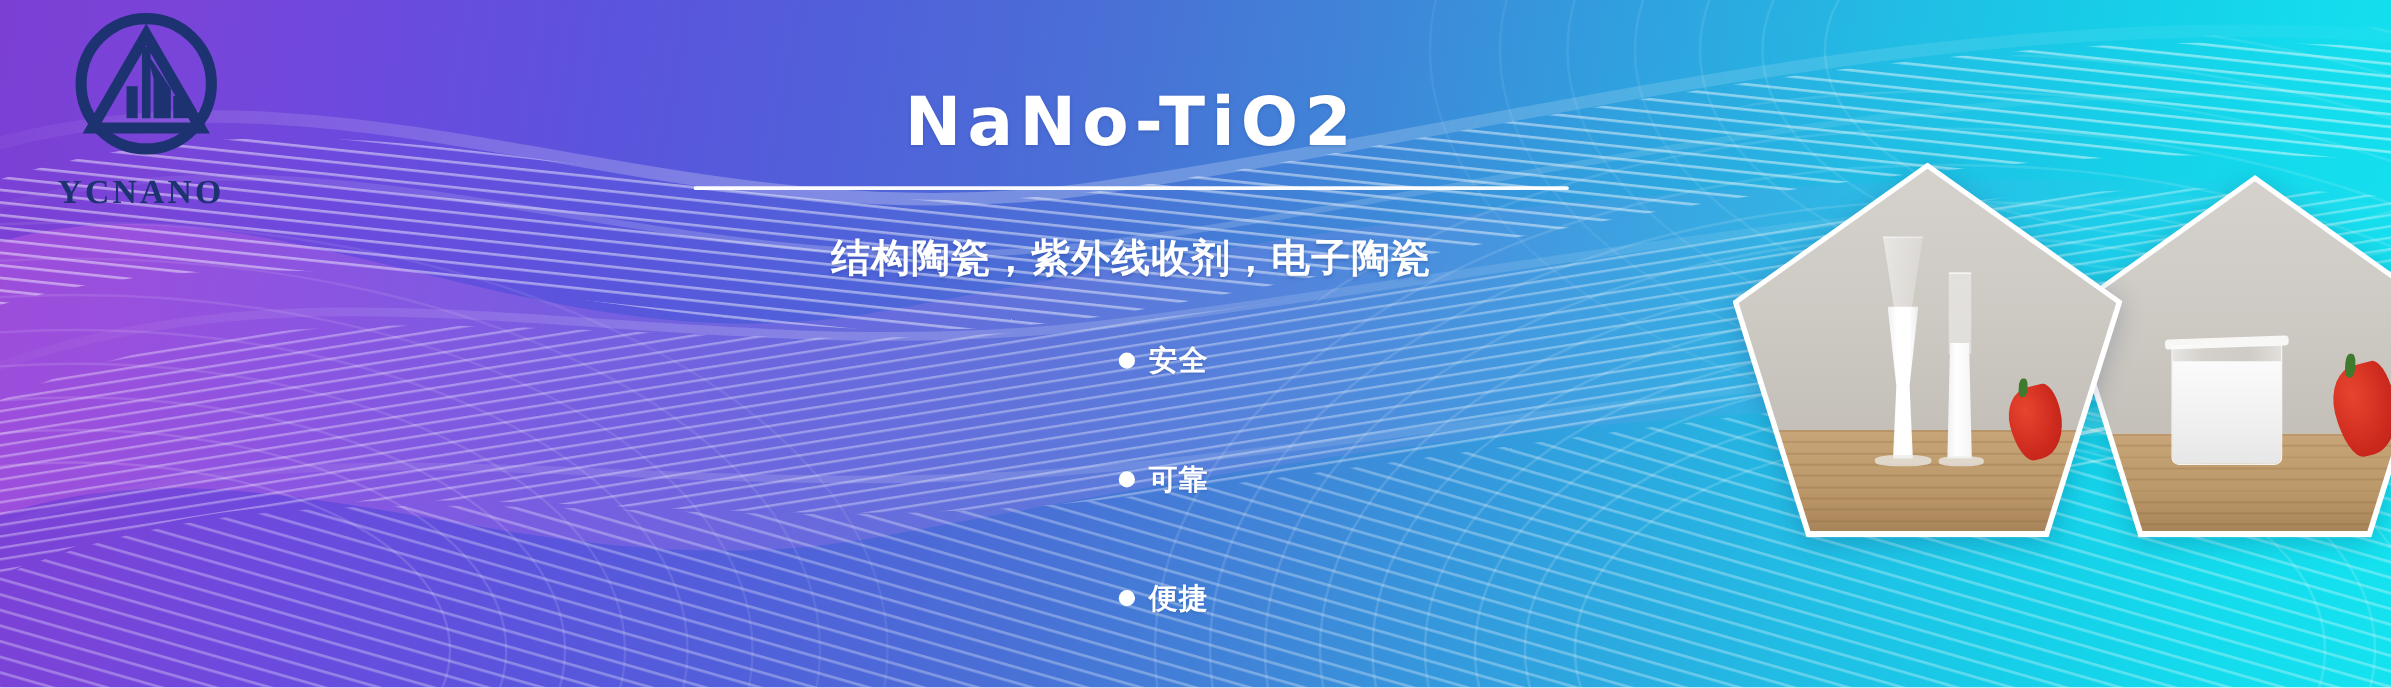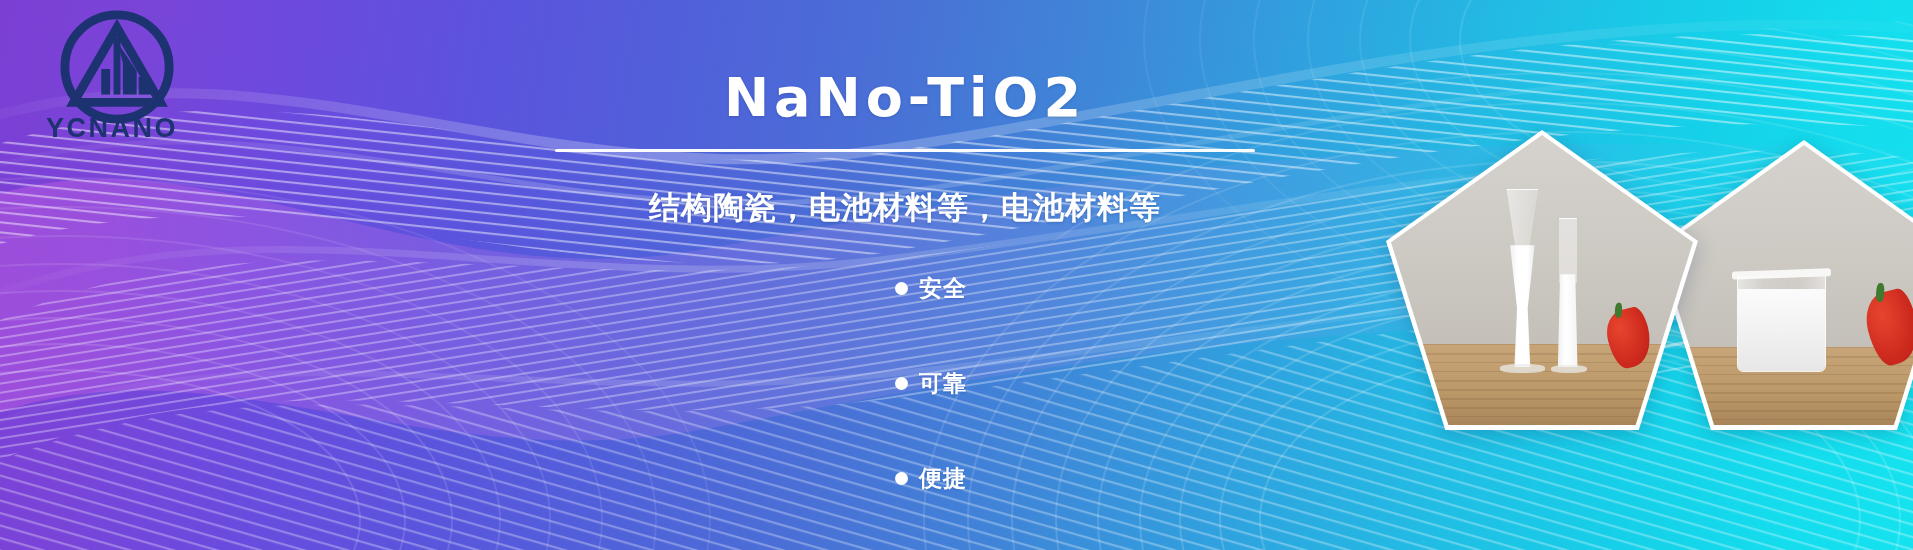--- a/index.html
+++ b/index.html
@@ -54,29 +54,29 @@
   .logo-mark {
     position: absolute;
     left: 14px;
     top: 0px;
     width: 118px;
     height: 118px;
   }
   .logo-word {
     position: absolute;
     left: 0px;
-    top: 107px;
+    top: 132px;
     width: 200px;
     text-align: left;
     padding-left: 2px;
     color: #1d3270;
     font-size: 27px;
     font-weight: 700;
     letter-spacing: 2.5px;
-    font-family: Liberation Sans, sans-serif;
+    font-family: Liberation Serif, serif;
     line-height: 1;
     white-space: nowrap;
   }
 
   
   .center-block {
     position: absolute;
     left: 470px;
     top: 60px;
     width: 870px;
@@ -395,21 +395,21 @@
     <div class="logo-word">YCNANO</div>
   </div>
 
   <div class="center-block">
 
     <h1 class="title">NaNo-TiO2</h1>
 
     <div class="divider"></div>
 
     <div class="subtitle">
-      <span class="sub-line">结构陶瓷，电池材料等，电池材料等</span>
+      <span class="sub-line">结构陶瓷，紫外线收剂，电子陶瓷</span>
     </div>
 
     <div class="features">
       <div class="feature">
         <span class="bullet-dot"></span>
         <span>安全</span>
       </div>
       <div class="feature">
         <span class="bullet-dot"></span>
         <span>可靠</span>

